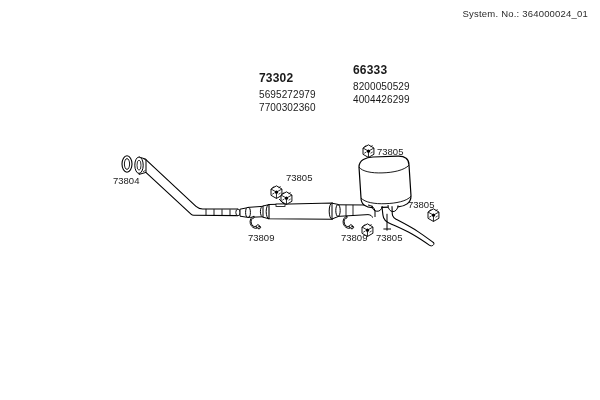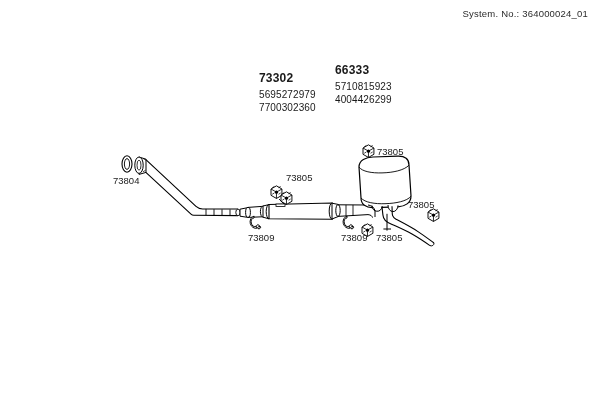--- a/index.html
+++ b/index.html
@@ -42,21 +42,21 @@
     letter-spacing: 0.2px;
     display: block;
     margin-bottom: 2px;
   }
   .partcol .ref {
     display: block;
     letter-spacing: 0.1px;
   }
   #col-66338 { left: 160px; top: 64px; }
   #col-73302 { left: 259px; top: 72px; }
-  #col-66333 { left: 335px; top: 64px; }
+  #col-66333 { left: 353px; top: 64px; }
 
   #diagram {
     position: absolute;
     left: 0;
     top: 0;
     width: 600px;
     height: 400px;
   }
   .cal {
     font-family: "Liberation Sans", sans-serif;
@@ -73,21 +73,21 @@
 
 
   <div class="partcol" id="col-73302">
     <span class="code">73302</span>
     <span class="ref">5695272979</span>
     <span class="ref">7700302360</span>
   </div>
 
   <div class="partcol" id="col-66333">
     <span class="code">66333</span>
-    <span class="ref">5710815923</span>
+    <span class="ref">8200050529</span>
     <span class="ref">4004426299</span>
   </div>
 
   <svg id="diagram" viewBox="0 0 600 400">
     <defs>
       <g id="hangerIcon">
         <path d="M0,0 l5.2,-3.0 l5.2,3.0 l0,6.0 l-5.2,3.0 l-5.2,-3.0 z" fill="#ffffff" stroke="#000" stroke-width="0.9"></path>
         <path d="M0,0 l5.2,3.0 l0,6.0" fill="none" stroke="#000" stroke-width="0.8"></path>
         <path d="M5.2,3.0 l5.2,-3.0" fill="none" stroke="#000" stroke-width="0.8"></path>
         <circle cx="5.2" cy="3.0" r="1.5" fill="#000"></circle>

